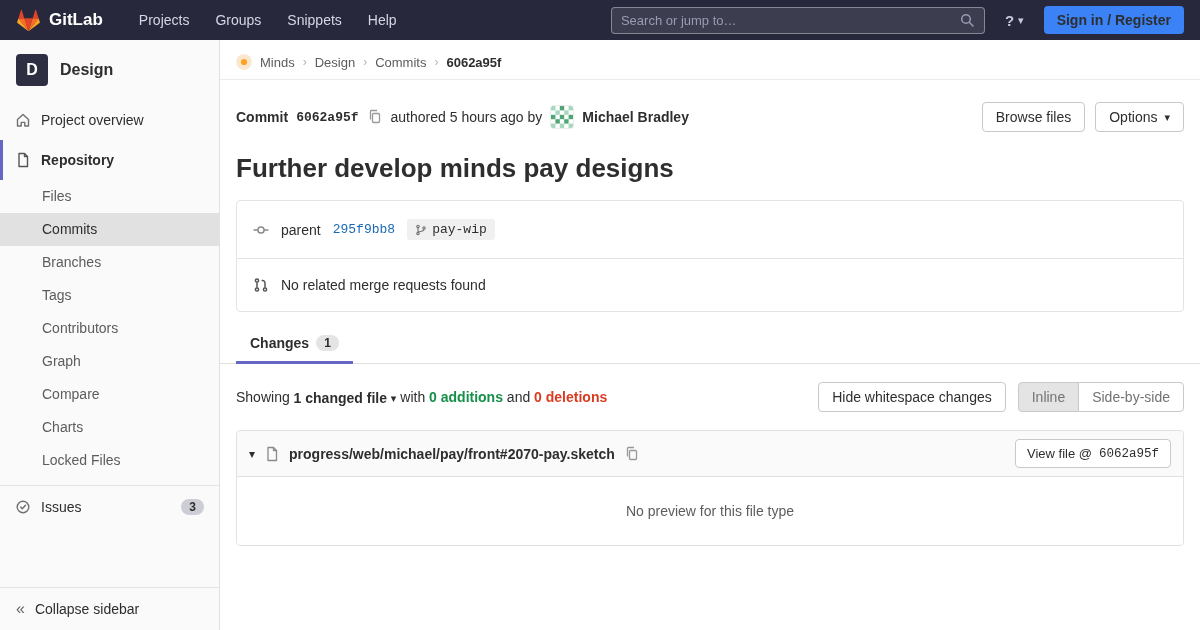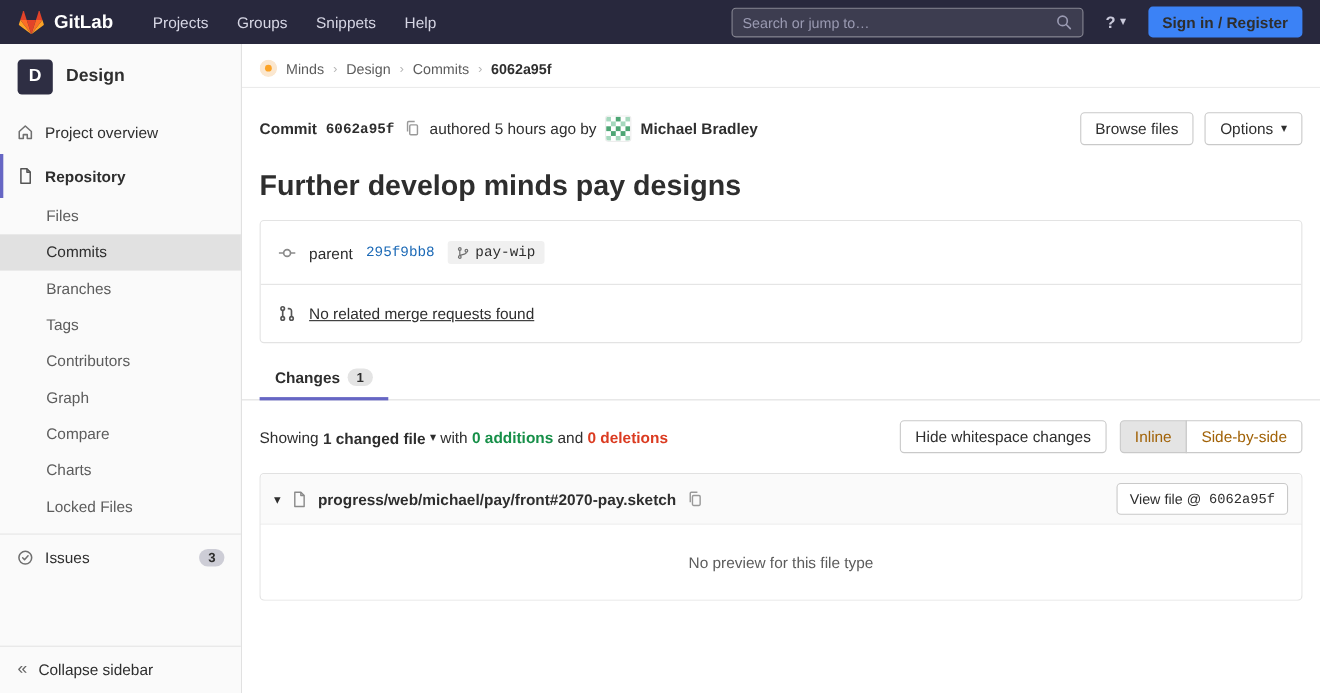--- a/index.html
+++ b/index.html
@@ -13,21 +13,21 @@
   
   .navbar {
     position: fixed; top:0; left:0; right:0; height:40px; z-index:20;
     background:#28283d; display:flex; align-items:center; padding:0 16px;
   }
   .brand { display:flex; align-items:center; gap:8px; color:#fff; font-weight:700; font-size:17px; cursor:pointer; }
   .nav-menu { display:flex; gap:6px; margin-left:26px; }
   .nav-item { color:#d6d6e4; padding:6px 10px; font-size:14px; cursor:pointer; }
   .nav-spacer { flex:1; }
   .search-box {
-    display:flex; align-items:center; width:320px; height:27px;
+    display:flex; align-items:center; width:374px; height:27px;
     background:rgba(255,255,255,.10); border:1px solid rgba(255,255,255,.38);
     border-radius:4px; padding:0 9px; margin-right:20px;
   }
   .search-box input { flex:1; background:transparent; border:0; outline:0; color:#e5e5f0; font-size:13px; font-family:inherit; }
   .search-box input::placeholder { color:#9a9ab2; }
   .help { display:flex; align-items:center; gap:4px; color:#c9c9da; margin-right:20px; cursor:pointer; }
   .help-q { font-weight:700; font-size:15px; }
   .caret { font-size:11px; line-height:1; }
   .signin-btn { background:#3b82f6; color:#2e2e2e; font-weight:600; font-size:14px; padding:6px 13px; border-radius:4px; border:0; cursor:pointer; font-family:inherit; }
 
@@ -60,36 +60,36 @@
   .icon-btn { display:flex; background:none; border:0; padding:0; cursor:pointer; align-items:center; }
   .avatar-24 { width:24px; height:24px; border-radius:3px; overflow:hidden; display:flex; border:1px solid #ededed; cursor:pointer; }
   .author-name { font-weight:600; cursor:pointer; }
   .commit-actions { margin-left:auto; display:flex; gap:10px; }
   .btn { background:#fff; border:1px solid #c9c9c9; border-radius:4px; padding:6px 13px; font-size:14px; color:#2e2e2e; cursor:pointer; font-family:inherit; display:inline-flex; align-items:center; gap:7px; }
 
   .commit-title { font-size:26px; font-weight:700; margin:20px 16px 16px; line-height:32px; }
 
   .info-box { margin:0 16px; border:1px solid #e3e3e3; border-radius:4px; }
   .info-row { display:flex; align-items:center; gap:12px; padding:18px 16px; font-size:14px; }
-  .info-row + .info-row { border-top:1px solid #e3e3e3;text-decoration:underline; }
+  .info-row + .info-row { border-top:1px solid #e3e3e3; }
   .sha-link { color:#1b69b6; font-size:13px; cursor:pointer; }
   .ref-pill { display:inline-flex; align-items:center; gap:5px; background:#f0f0f0; border-radius:3px; padding:3px 8px; font-size:13px; cursor:pointer;justify-content:flex-end; }
 
   .tabs { margin:10px 0 0; border-bottom:1px solid #dfdfdf; padding:0 16px; display:flex; align-items:flex-end; }
   .tab { display:flex; align-items:flex-end; gap:7px; padding:13px 14px 10px; font-weight:600; color:#2e2e2e; border-bottom:3px solid #6666c4; margin-bottom:-1px; cursor:pointer; }
   .count-badge { background:#e4e4e4; border-radius:10px; padding:1px 8px; font-size:12px; font-weight:600; }
 
   .summary-row { display:flex; align-items:center; justify-content:space-between; padding:0 16px; margin:18px 0; }
   .summary-left span { vertical-align:middle; }
   .files-dropdown { font-weight:600; cursor:pointer; color:#2e2e2e; }
   .additions { color:#168f48; font-weight:600; }
   .deletions { color:#db3b21; font-weight:600; }
   .summary-right { display:flex; align-items:center; gap:12px; }
   .seg-group { display:inline-flex; }
-  .seg { background:#fff; border:1px solid #c9c9c9; padding:6px 13px; font-size:14px; cursor:pointer; font-family:inherit; color:#a16207; }
+  .seg { background:#fff; border:1px solid #c9c9c9; padding:6px 13px; font-size:14px; cursor:pointer; font-family:inherit; color:#737373; }
   .seg.first { border-radius:4px 0 0 4px; }
   .seg.last { border-radius:0 4px 4px 0; margin-left:-1px; }
   .seg.active { background:#e4e4e4; }
 
   .diff-box { margin:0 16px; border:1px solid #e1e1e1; border-radius:4px; }
   .diff-header { display:flex; align-items:center; gap:9px; background:#fafafa; padding:8px 12px; border-bottom:1px solid #e1e1e1; border-radius:4px 4px 0 0; }
   .collapse-caret { font-size:12px; color:#2e2e2e; cursor:pointer; }
   .file-path { font-weight:600; font-size:14px; }
   .view-file-btn { margin-left:auto; font-size:13px; padding:6px 11px; }
   .view-sha { font-size:12.5px; }

